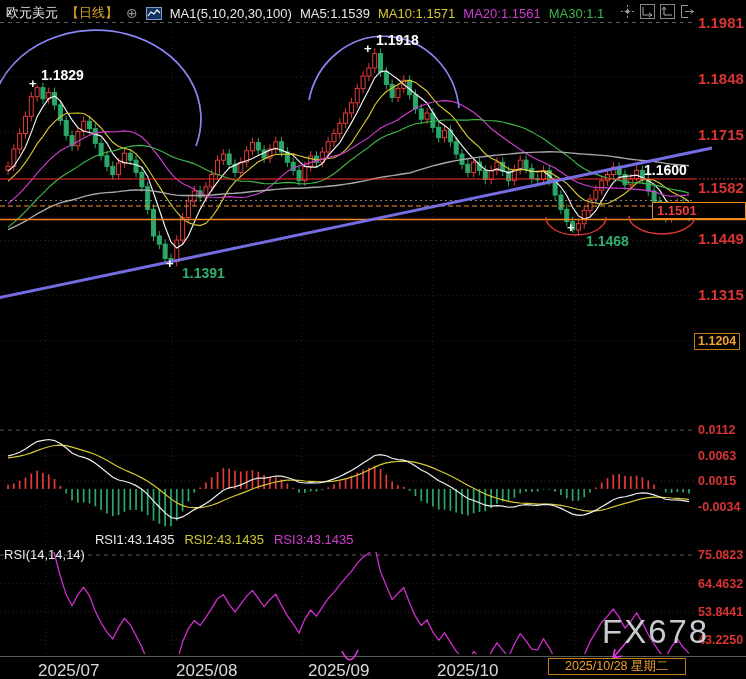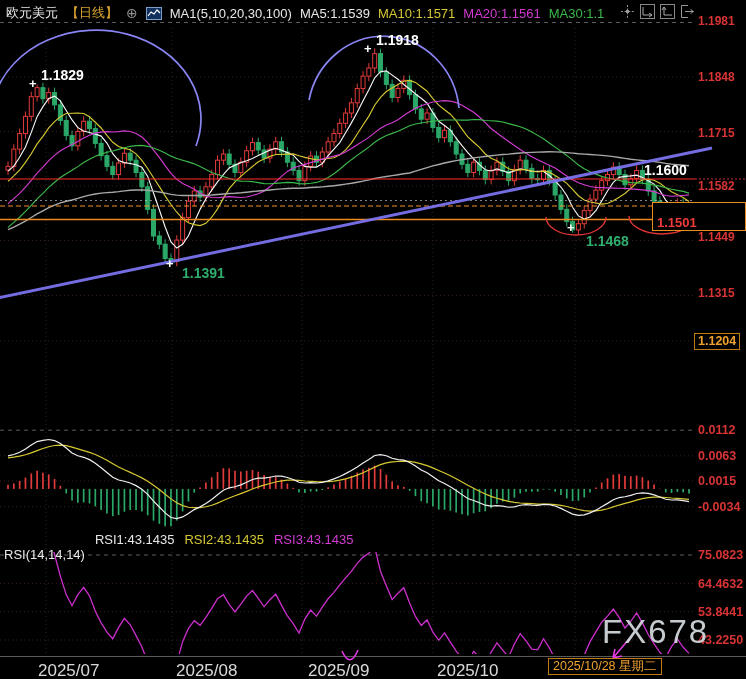--- a/index.html
+++ b/index.html
@@ -7,34 +7,34 @@
        font-family:"Liberation Sans","DejaVu Sans",sans-serif;}
   #chart{position:absolute;left:0;top:0;z-index:3;}
   .hdr{position:absolute;left:0;top:0;right:0;height:26px;display:flex;align-items:center;
        gap:8px;padding-left:6px;font-size:13px;z-index:5;}
   .sym{color:#e8e8e8;}
   .per{color:#d7a22e;}
   .plusico{color:#909090;font-size:14px;line-height:1;}
   .magroup{color:#e8e8e8;}
   .toolbar{position:absolute;right:51px;top:3px;display:flex;gap:4px;z-index:6;}
   .tico{width:16px;height:16px;display:flex;align-items:center;justify-content:center;}
-  .plabel{position:absolute;left:698px;color:#d83434;font-weight:700;font-size:12px;z-index:5;}
+  .plabel{position:absolute;left:698px;color:#d83434;font-weight:700;font-size:15px;z-index:5;}
   .mlabel{position:absolute;left:698px;color:#d83434;font-weight:700;font-size:12.5px;z-index:5;}
   .obox{position:absolute;left:694px;border:1px solid #c27a14;color:#f0a12f;font-weight:700;
         font-size:12.5px;padding:0 3px;background:#000;z-index:5;line-height:15px;}
   .supbox{position:absolute;left:652px;top:202px;width:88px;height:15px;border:1px solid #ea8c1e;
-        color:#f03b3b;font-weight:700;font-size:13px;padding:12px 0 0 4px;background:#000;z-index:5;line-height:15px;}
+        color:#f03b3b;font-weight:700;font-size:13px;padding:0 0 0 4px;background:#000;z-index:5;line-height:15px;}
   .anno{position:absolute;font-weight:700;font-size:14px;z-index:5;}
   .hi{color:#ffffff;} .lo{color:#2fae6e;}
   .plusmark{position:absolute;color:#fff;font-size:13px;font-weight:700;z-index:5;}
   .ind-row{position:absolute;display:flex;gap:10px;font-size:13px;z-index:5;left:4px;}
   .divider{position:absolute;left:0;top:656px;width:746px;height:1px;background:#5a5a5a;z-index:2;}
   .dlabel{position:absolute;top:661px;color:#d9d9d9;font-size:17px;z-index:5;}
   .dhl{position:absolute;left:548px;top:658px;border:1px solid #c27a14;color:#f0a12f;
-       font-size:12.5px;padding:0 4px;line-height:15px;background:#000;z-index:5;}
+       font-size:12.5px;padding:0 16px;line-height:15px;background:#000;z-index:5;}
   .wmark{position:absolute;left:602px;top:613px;font-size:33px;letter-spacing:2px;color:#d6dbe0;
          opacity:0.93;z-index:6;font-weight:400;}
 </style>
 </head>
 <body>
 
 <div id="app">
 
   <svg id="chart" width="746" height="679" viewBox="0 0 746 679">
     <defs>

